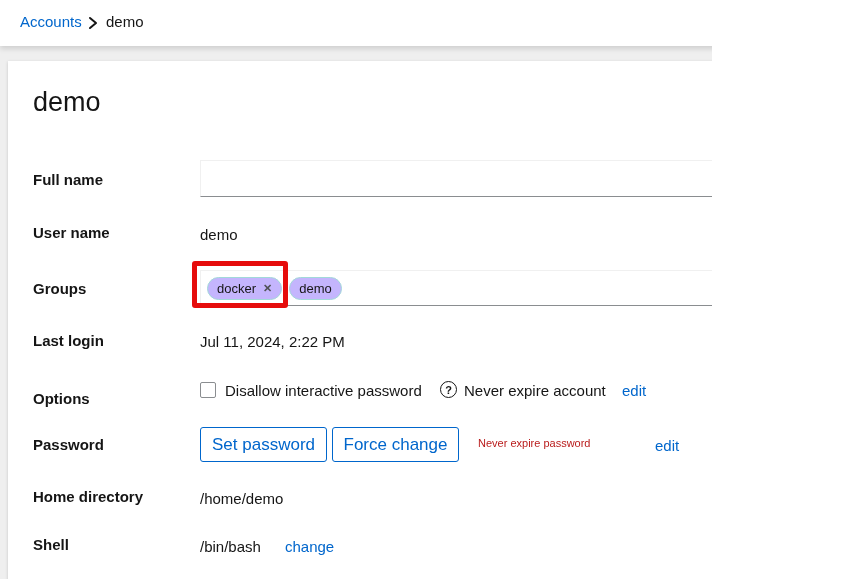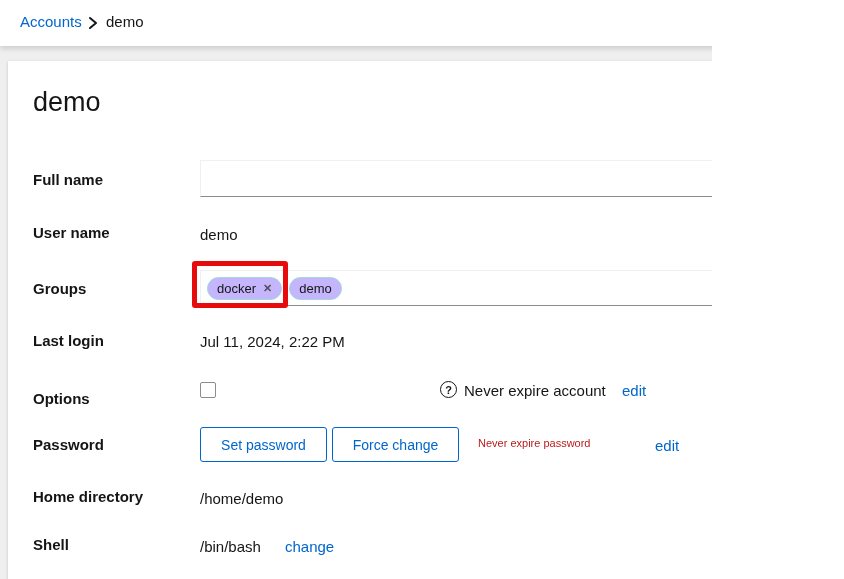--- a/index.html
+++ b/index.html
@@ -127,21 +127,21 @@
   .edit-account-link { position: absolute; left: 614px; top: 321px; }
 
   .btn-secondary {
     position: absolute; top: 366px;
     height: 35px;
     background: #fff;
     border: 1px solid #0066cc;
     border-radius: 3px;
     color: #0066cc;
     font-family: "Liberation Sans", sans-serif;
-    font-size: 14px;
+    font-size: 17px;
     cursor: pointer;
     white-space: nowrap;
   }
   .btn-set { left: 192px; width: 127px; }
   .btn-force { left: 324px; width: 127px; text-align: center; }
   .pw-status { position: absolute; left: 470px; top: 376px; font-size: 11px; color: #b91c1c; white-space: nowrap; }
   .edit-pw-link { position: absolute; left: 647px; top: 376px; }
 
   .change-link { position: absolute; left: 277px; top: 477px; }
 </style>
@@ -180,20 +180,21 @@
         <span>demo</span>
       </span>
     </div>
     <div class="annotation-box"></div>
 
     <div class="f-label" style="top:272px;">Last login</div>
     <div class="f-value" style="top:272px;">Jul 11, 2024, 2:22 PM</div>
 
     <div class="f-label" style="top:320px;margin-top:10px;">Options</div>
     <input type="checkbox" class="checkbox" style="">
+    <label class="checkbox-label">Disallow interactive password</label>
     <span class="help-icon">?</span>
     <span class="option-status">Never expire account</span>
     <a class="link edit-account-link">edit</a>
 
     <div class="f-label" style="top:376px;">Password</div>
     <button class="btn-secondary btn-set">Set password</button>
     <button class="btn-secondary btn-force">Force change</button>
     <span class="pw-status">Never expire password</span>
     <a class="link edit-pw-link">edit</a>
 

